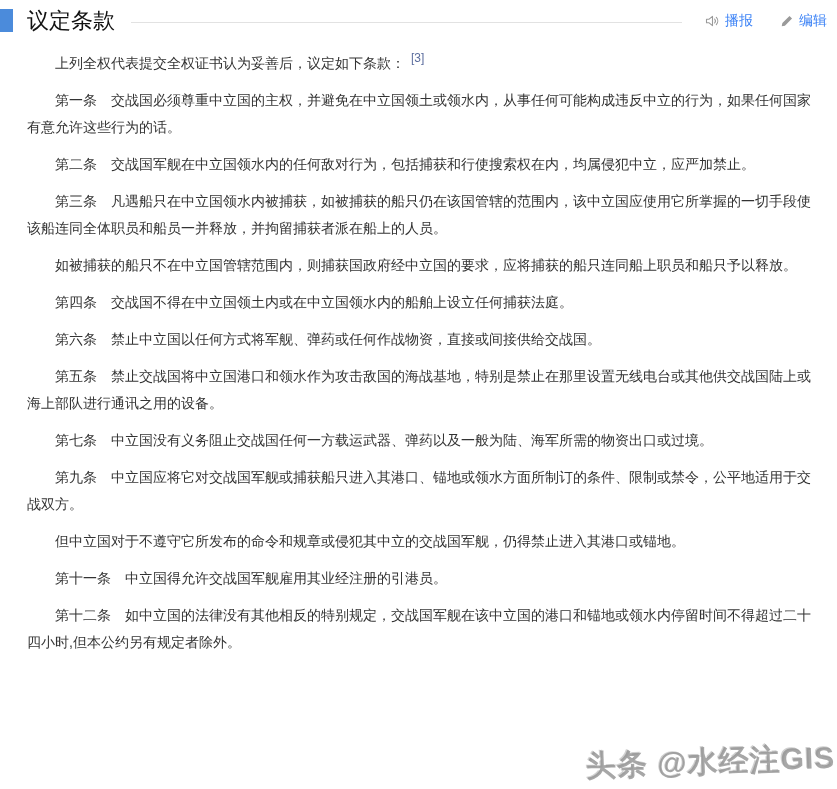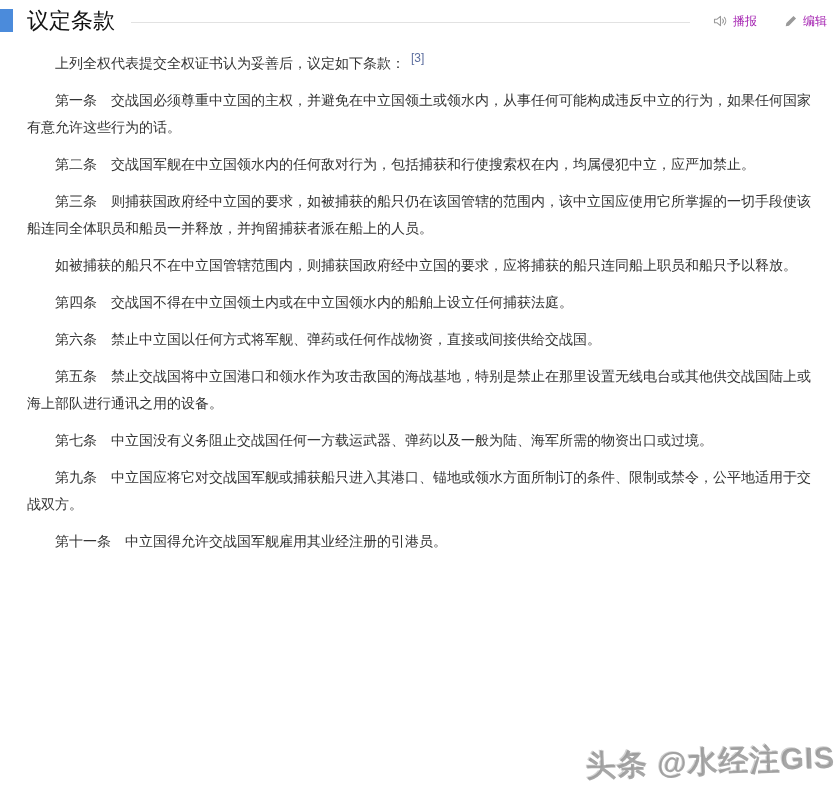--- a/index.html
+++ b/index.html
@@ -45,22 +45,22 @@
     display: flex;
     align-items: center;
     gap: 26px;
     padding-right: 10px;
     flex: 0 0 auto;
   }
   .action {
     display: inline-flex;
     align-items: center;
     gap: 5px;
-    color: #a21caf;
-    font-size: 12px;
+    color: #3b82f6;
+    font-size: 14px;
     cursor: pointer;
     text-decoration: none;
     white-space: nowrap;
   }
   .action svg { display:block; }
 
   
   .content {
     padding: 4px 26px 0 27px;
     font-size: 14px;
@@ -129,36 +129,38 @@
     </div>
   </div>
 
   <div class="content">
     <p class="intro"><span>上列全权代表提交全权证书认为妥善后，议定如下条款：</span><sup class="ref">[3]</sup></p>
     <div>
   <p><span class="art-label">第一条</span><span>交战国必须尊重中立国的主权，并避免在中立国领土或领水内，从事任何可能构成违反中立的行为，如果任何国家有意允许这些行为的话。</span></p>
 
   <p><span class="art-label">第二条</span><span>交战国军舰在中立国领水内的任何敌对行为，包括捕获和行使搜索权在内，均属侵犯中立，应严加禁止。</span></p>
 
-  <p><span class="art-label">第三条</span><span>则捕获国政府经中立国的要求，如被捕获的船只仍在该国管辖的范围内，该中立国应使用它所掌握的一切手段使该船连同全体职员和船员一并释放，并拘留捕获者派在船上的人员。</span></p>
+  <p><span class="art-label">第三条</span><span>凡遇船只在中立国领水内被捕获，如被捕获的船只仍在该国管辖的范围内，该中立国应使用它所掌握的一切手段使该船连同全体职员和船员一并释放，并拘留捕获者派在船上的人员。</span></p>
 
   <p><span>如被捕获的船只不在中立国管辖范围内，则捕获国政府经中立国的要求，应将捕获的船只连同船上职员和船只予以释放。</span></p>
 
   <p><span class="art-label">第四条</span><span>交战国不得在中立国领土内或在中立国领水内的船舶上设立任何捕获法庭。</span></p>
 
   <p><span class="art-label">第六条</span><span>禁止中立国以任何方式将军舰、弹药或任何作战物资，直接或间接供给交战国。</span></p>
 
   <p><span class="art-label">第五条</span><span>禁止交战国将中立国港口和领水作为攻击敌国的海战基地，特别是禁止在那里设置无线电台或其他供交战国陆上或海上部队进行通讯之用的设备。</span></p>
 
   <p><span class="art-label">第七条</span><span>中立国没有义务阻止交战国任何一方载运武器、弹药以及一般为陆、海军所需的物资出口或过境。</span></p>
 
 
   <p><span class="art-label">第九条</span><span>中立国应将它对交战国军舰或捕获船只进入其港口、锚地或领水方面所制订的条件、限制或禁令，公平地适用于交战双方。</span></p>
 
+  <p><span>但中立国对于不遵守它所发布的命令和规章或侵犯其中立的交战国军舰，仍得禁止进入其港口或锚地。</span></p>
 
 
   <p><span class="art-label">第十一条</span><span>中立国得允许交战国军舰雇用其业经注册的引港员。</span></p>
 
+  <p><span class="art-label">第十二条</span><span>如中立国的法律没有其他相反的特别规定，交战国军舰在该中立国的港口和锚地或领水内停留时间不得超过二十四小时,但本公约另有规定者除外。</span></p>
 </div>
   </div>
 
   <div class="watermark">头条 @水经注GIS</div>
 </div>
 
 </body></html>

